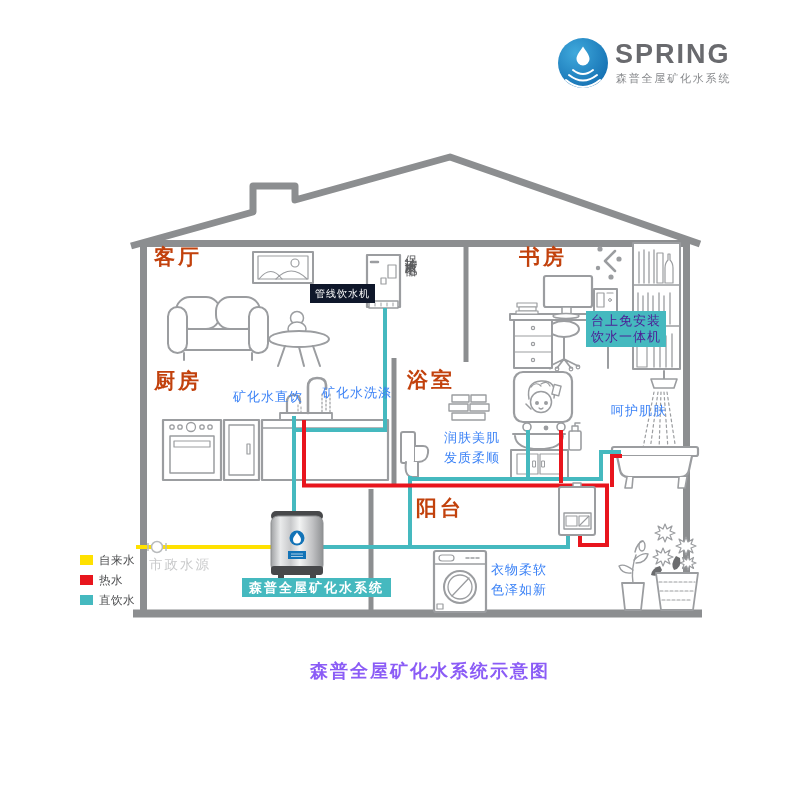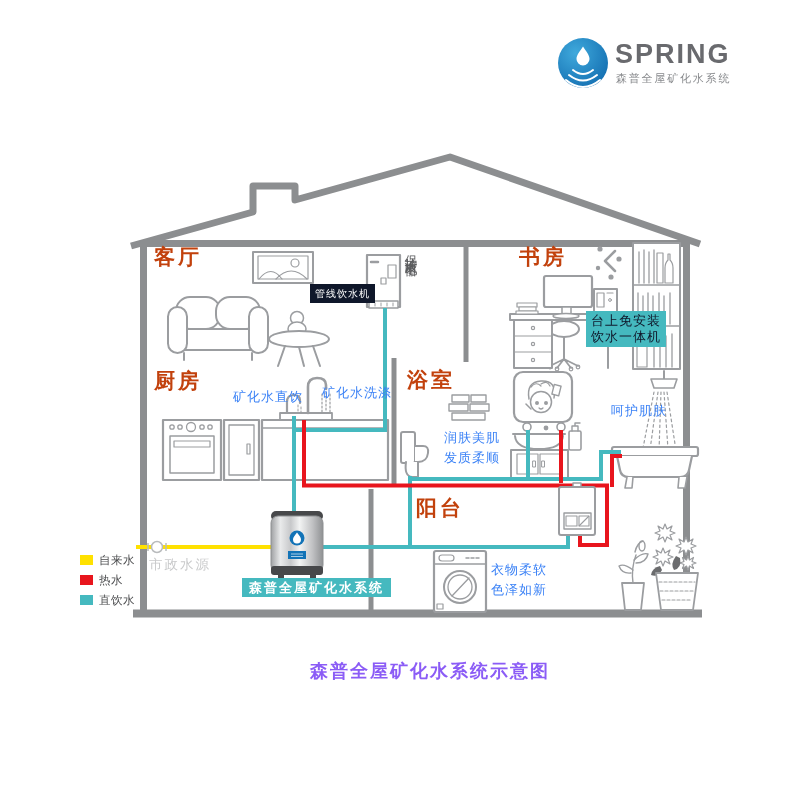--- a/index.html
+++ b/index.html
@@ -2,21 +2,21 @@
 <html><head>
 <meta charset="utf-8">
 <style>
   html,body{margin:0;padding:0;background:#fff;}
   #stage{position:relative;width:800px;height:808px;background:#fff;overflow:hidden;
          font-family:"Liberation Sans","DejaVu Sans",sans-serif;}
   #art{position:absolute;left:0;top:0;}
   .abs{position:absolute;white-space:nowrap;}
   .room-label{font-size:21px;font-weight:bold;color:#c2410c;letter-spacing:3px;}
   .chip{background:#0f172a;color:#fff;font-size:10px;letter-spacing:1px;padding:2px 5px;line-height:15px;}
-  .chip2{background:#45b9bf;color:#0f172a;font-size:13px;letter-spacing:1px;padding:2px 5px;line-height:16px;}
+  .chip2{background:#45b9bf;color:#4c1d95;font-size:13px;letter-spacing:1px;padding:2px 5px;line-height:16px;}
   .chip-tank{background:#45b9bf;color:#fff;font-size:13px;font-weight:bold;letter-spacing:2px;padding:2px 7px;line-height:15px;}
   .note{font-size:13px;color:#3b82f6;letter-spacing:1px;}
   .vnote{writing-mode:vertical-rl;font-size:12.5px;color:#595a5c;letter-spacing:2px;}
   .source{font-size:13.5px;color:#c9cacb;letter-spacing:2px;}
   .legend-row{display:flex;align-items:center;gap:6px;height:12px;}
   .swatch{width:13px;height:10px;display:inline-block;}
   .legend-label{font-size:11.5px;color:#4b4c4e;letter-spacing:0.5px;}
   .caption{font-size:18px;font-weight:bold;color:#8b5cf6;letter-spacing:2px;text-align:center;}
   .brand{font-size:27px;font-weight:800;color:#696a6e;letter-spacing:2px;}
   .brand-sub{font-size:11px;color:#87898c;letter-spacing:1.8px;}

